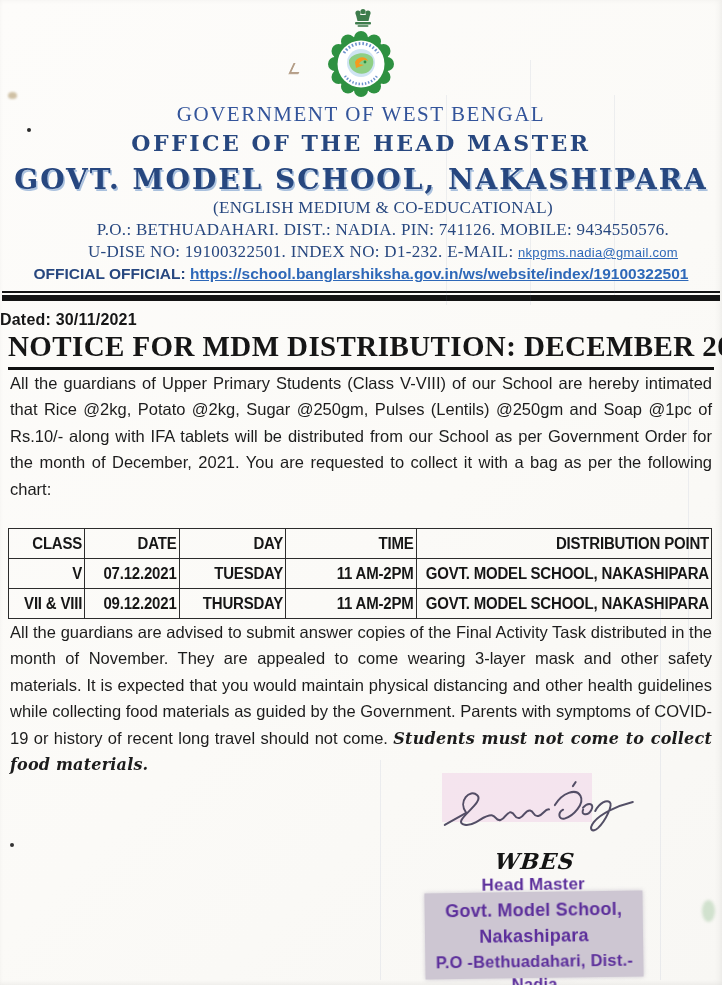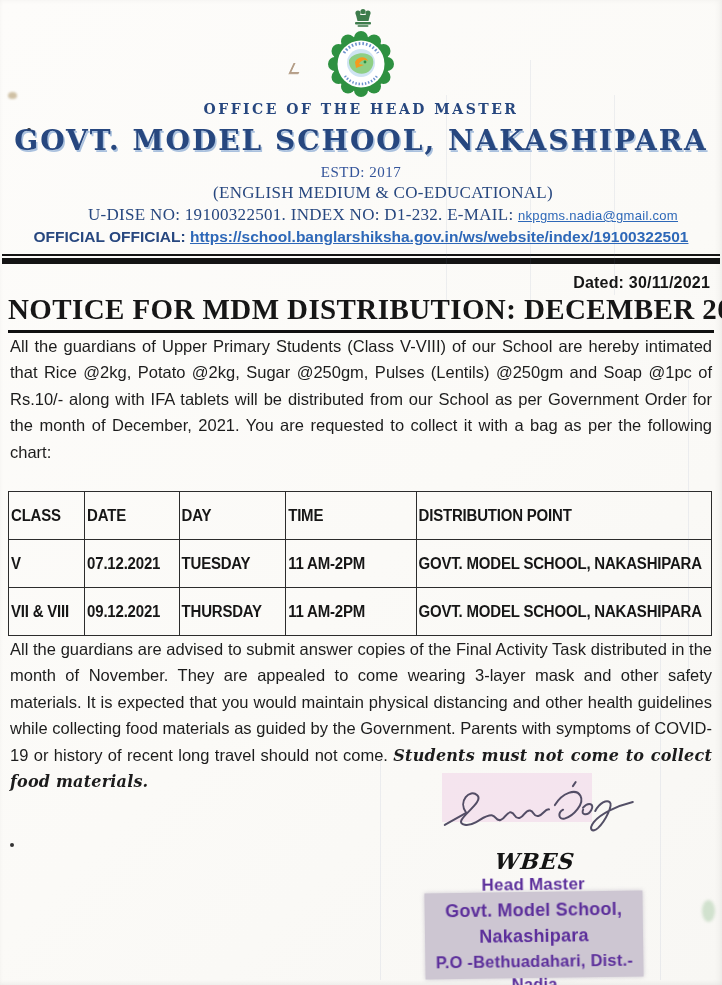--- a/index.html
+++ b/index.html
@@ -21,21 +21,21 @@
   .header{position:relative;text-align:center;padding-top:6px;}
   .emblem{display:block;margin:0 auto;}
   .gov-line{
     font-family:"Liberation Serif","DejaVu Serif",serif;
     font-size:21px;letter-spacing:1.5px;
     color:var(--ink-blue,#33549a);
     margin-top:4px;
   }
   .office-line{
     font-family:"DejaVu Serif","Liberation Serif",serif;
-    font-size:14px;font-weight:bold;letter-spacing:2.5px;
+    font-size:22px;font-weight:bold;letter-spacing:2.5px;
     color:var(--ink-blue-dark,#2a4a8c);
     margin-top:3px;
   }
   .school-line{
     font-family:"DejaVu Serif","Liberation Serif",serif;
     font-size:28px;font-weight:bold;letter-spacing:2px;
     color:var(--ink-blue-dark,#2a4a8c);
     text-shadow:1.5px 1.5px 0 #aac1de;
     margin-top:7px;
   }
@@ -52,21 +52,21 @@
   }
   a.doc-link{color:var(--link-blue,#2e68b8);text-decoration:underline;cursor:pointer;}
   .udise-line a.doc-link{font-family:"Liberation Sans","DejaVu Sans",sans-serif;font-size:13px;}
   
   .double-rule{
     margin:8px 2px 0 2px;height:11px;
     background:linear-gradient(#141414 0 2px,transparent 2px 4px,#141414 4px 10px,transparent 10px);
   }
   
   .dated{
-    text-align:right;font-size:16px;font-weight:600;
+    font-size:16px;font-weight:600;
     padding-right:12px;margin-top:9px;letter-spacing:.2px;
   }
   .notice-title{
     font-family:"Liberation Serif","DejaVu Serif",serif;
     font-size:29px;font-weight:bold;letter-spacing:.4px;
     text-align:center;margin:1px 8px 0 8px;
     border-bottom:3.5px solid #101010;padding-bottom:4px;
     white-space:nowrap;
   }
   .para{
@@ -78,22 +78,22 @@
     font-weight:bold;font-style:italic;font-size:16px;letter-spacing:.2px;
   }
   
   .dist-table{
     width:calc(100% - 18px);margin:26px 10px 0 8px;
     border-collapse:collapse;
     font-weight:bold;font-size:15px;letter-spacing:-0.2px;
     table-layout:fixed;
   }
   .dist-table th,.dist-table td{
-    border:1.4px solid #2c2c2c;text-align:left;
-    padding:15px 2px;white-space:nowrap;overflow:hidden;
+    border:1.4px solid #2c2c2c;text-align:right;
+    padding:6px 2px;white-space:nowrap;overflow:hidden;
     transform:scaleY(1.04);
     margin-top:8px;
   }
   .dist-table th:nth-child(1),.dist-table td:nth-child(1){width:10.5%;}
   .dist-table th:nth-child(2),.dist-table td:nth-child(2){width:13.2%;}
   .dist-table th:nth-child(3),.dist-table td:nth-child(3){width:15%;}
   .dist-table th:nth-child(4),.dist-table td:nth-child(4){width:18.5%;}
   .dist-table th:nth-child(5),.dist-table td:nth-child(5){width:42.8%;}
   
   .sig-highlight{
@@ -176,24 +176,25 @@
         <path d="M -16,12 A 20 20 0 0 0 16,12" fill="none" stroke="#4a77c0" stroke-width="2.6" stroke-dasharray="1.4 1.8" opacity=".8"></path>
 
         <circle cx="0" cy="-1" r="14" fill="#cfe4f3"></circle>
         <path d="M -12,-4 C -8,-12 6,-13 11,-7 C 14,-2 12,6 5,9 C -3,12 -13,6 -12,-4 Z" fill="#8fcf85"></path>
 
         <path d="M -6,-2 C -3,-8 5,-8 7,-3 C 4,-5 0,-4 -2,0 L 3,1 L -5,4 Z" fill="#f59a1e"></path>
         <circle cx="4" cy="-2" r="1.4" fill="#2e9141"></circle>
       </g>
     </svg>
 
+    <div class="gov-line">GOVERNMENT OF WEST BENGAL</div>
     <div class="office-line">OFFICE OF THE HEAD MASTER</div>
     <div class="school-line">GOVT. MODEL SCHOOL, NAKASHIPARA</div>
-    <div class="estd-line">ESTD: 2017</div>
     <div class="medium-line">(ENGLISH MEDIUM &amp; CO-EDUCATIONAL)</div>
+    <div class="address-line">P.O.: BETHUADAHARI. DIST.: NADIA. PIN: 741126. MOBILE: 9434550576.</div>
     <div class="udise-line">
       <span>U-DISE NO: 19100322501. INDEX NO: D1-232. E-MAIL: </span><a class="doc-link">nkpgms.nadia@gmail.com</a>
     </div>
     <div class="website-line">
       <span>OFFICIAL OFFICIAL: </span><a class="doc-link">https://school.banglarshiksha.gov.in/ws/website/index/19100322501</a>
     </div>
   </div>
 
   <div class="double-rule"></div>
 

